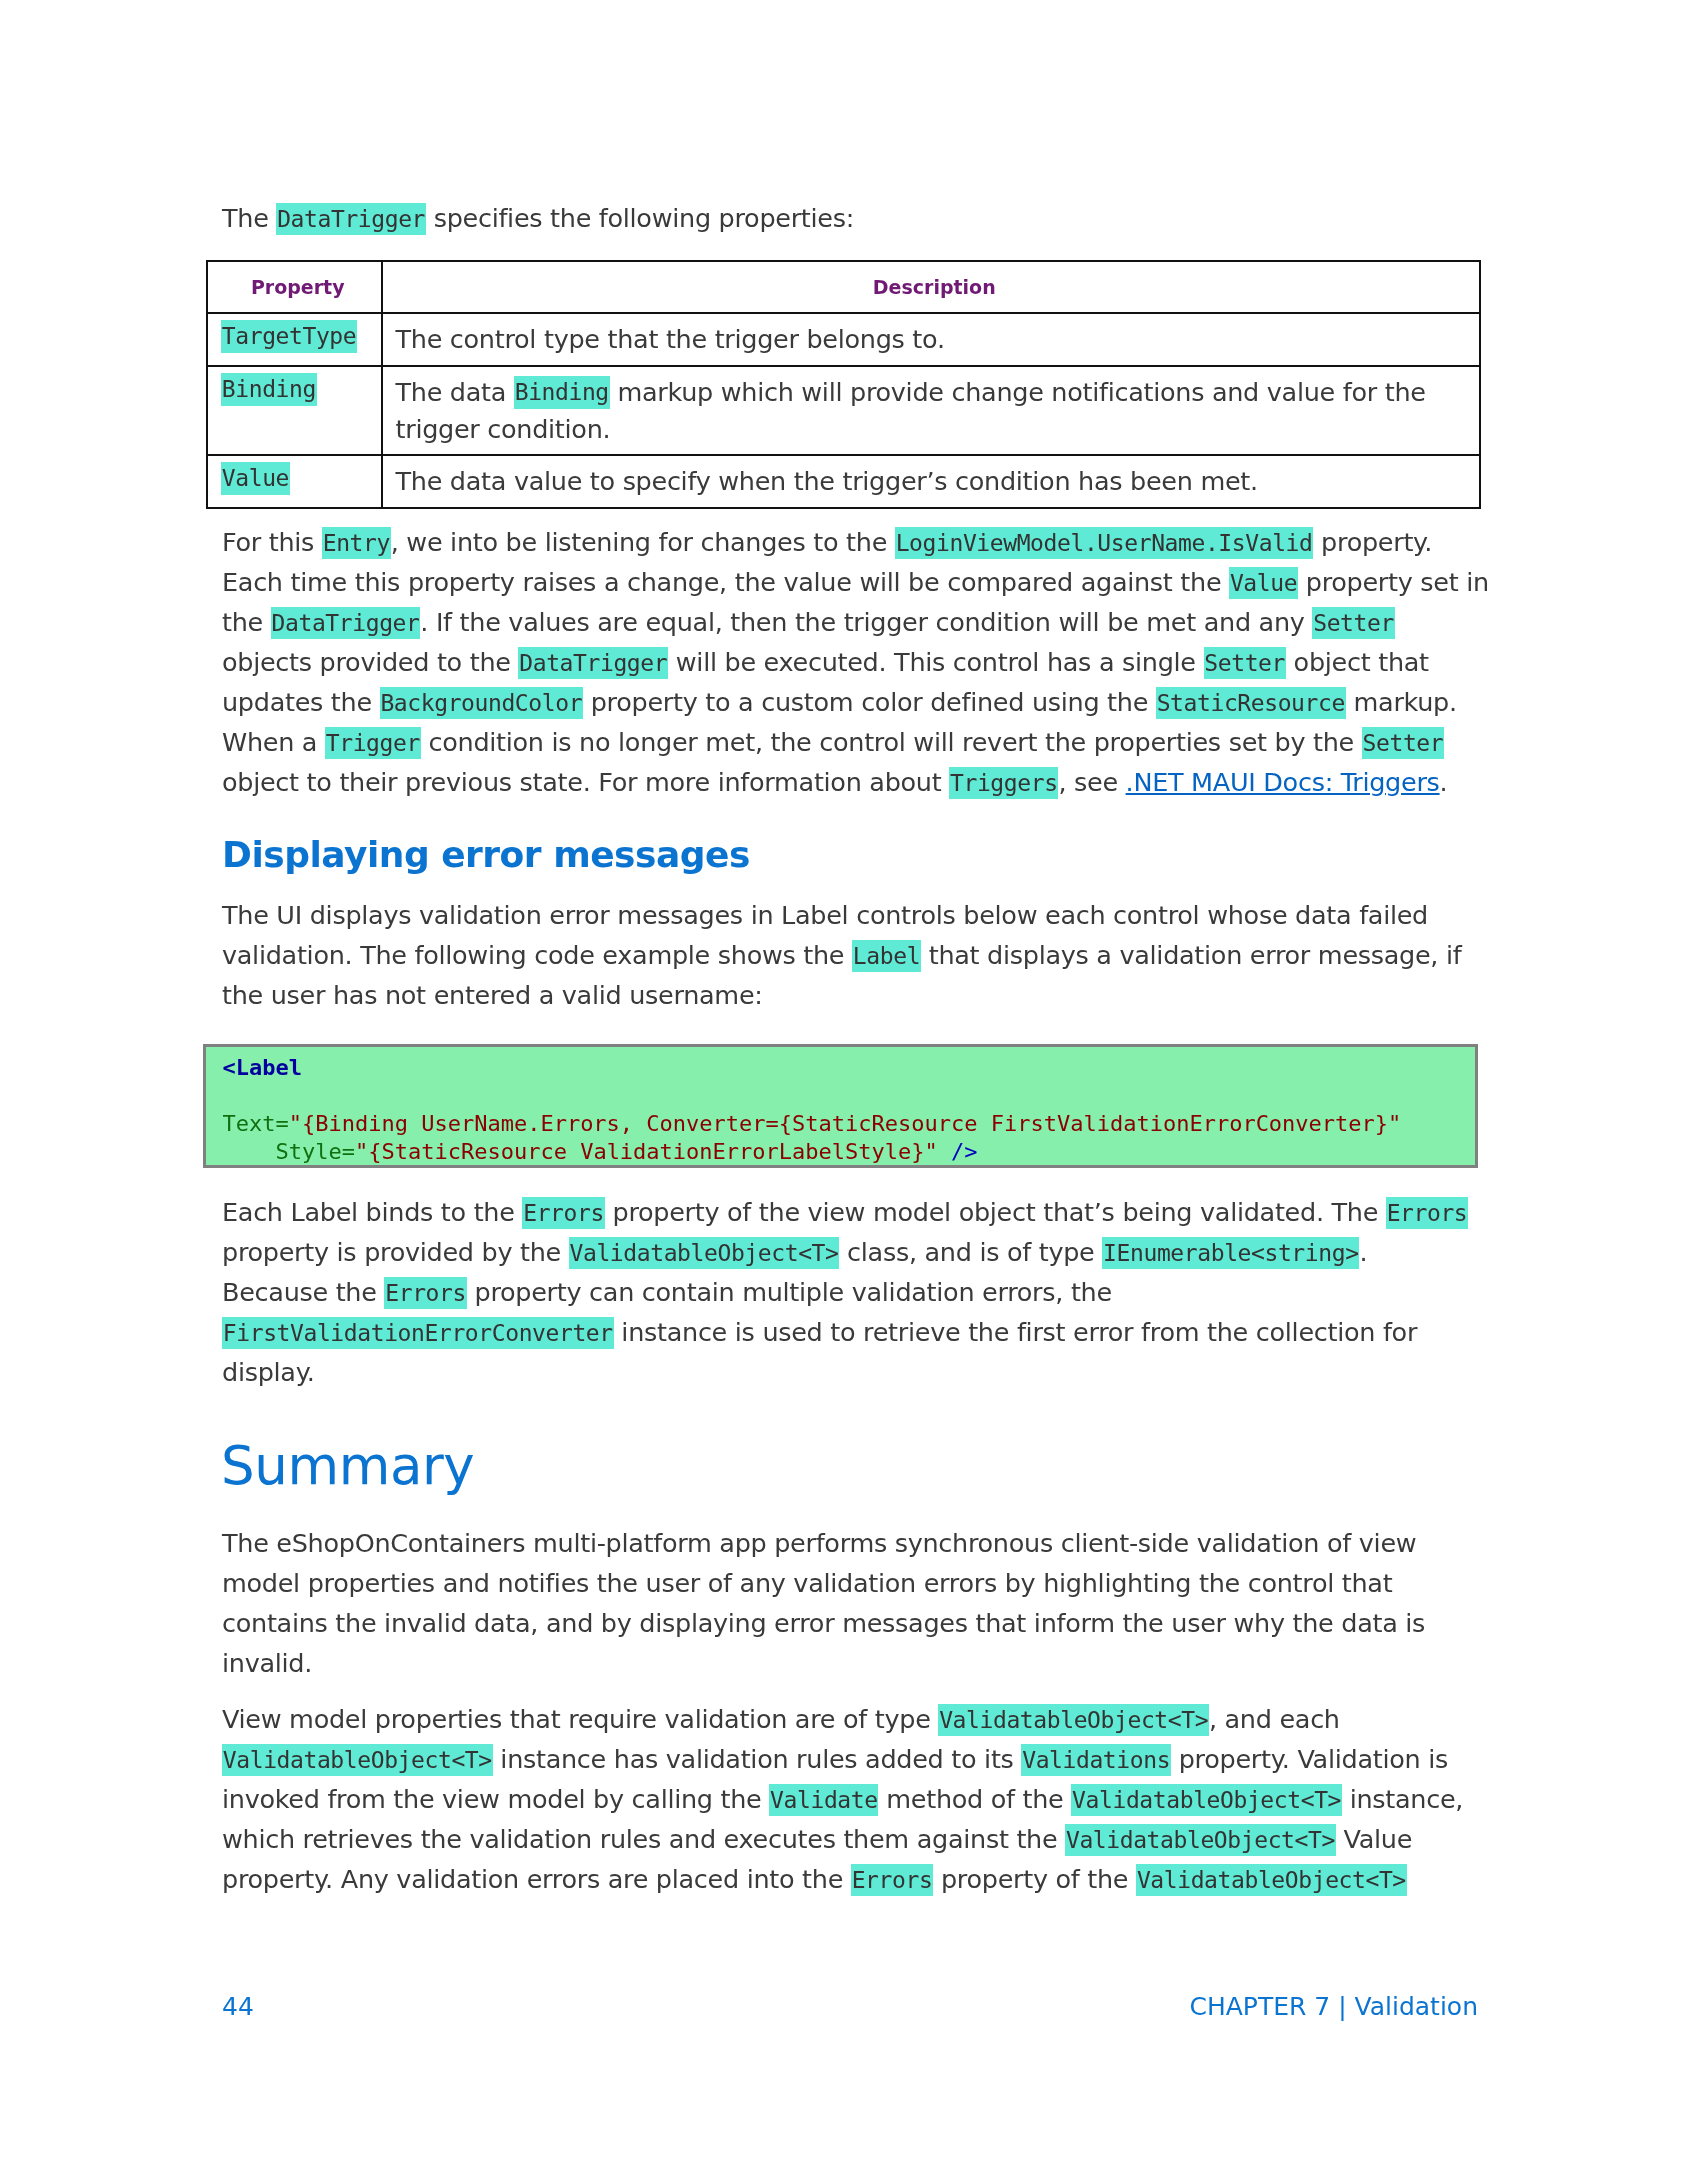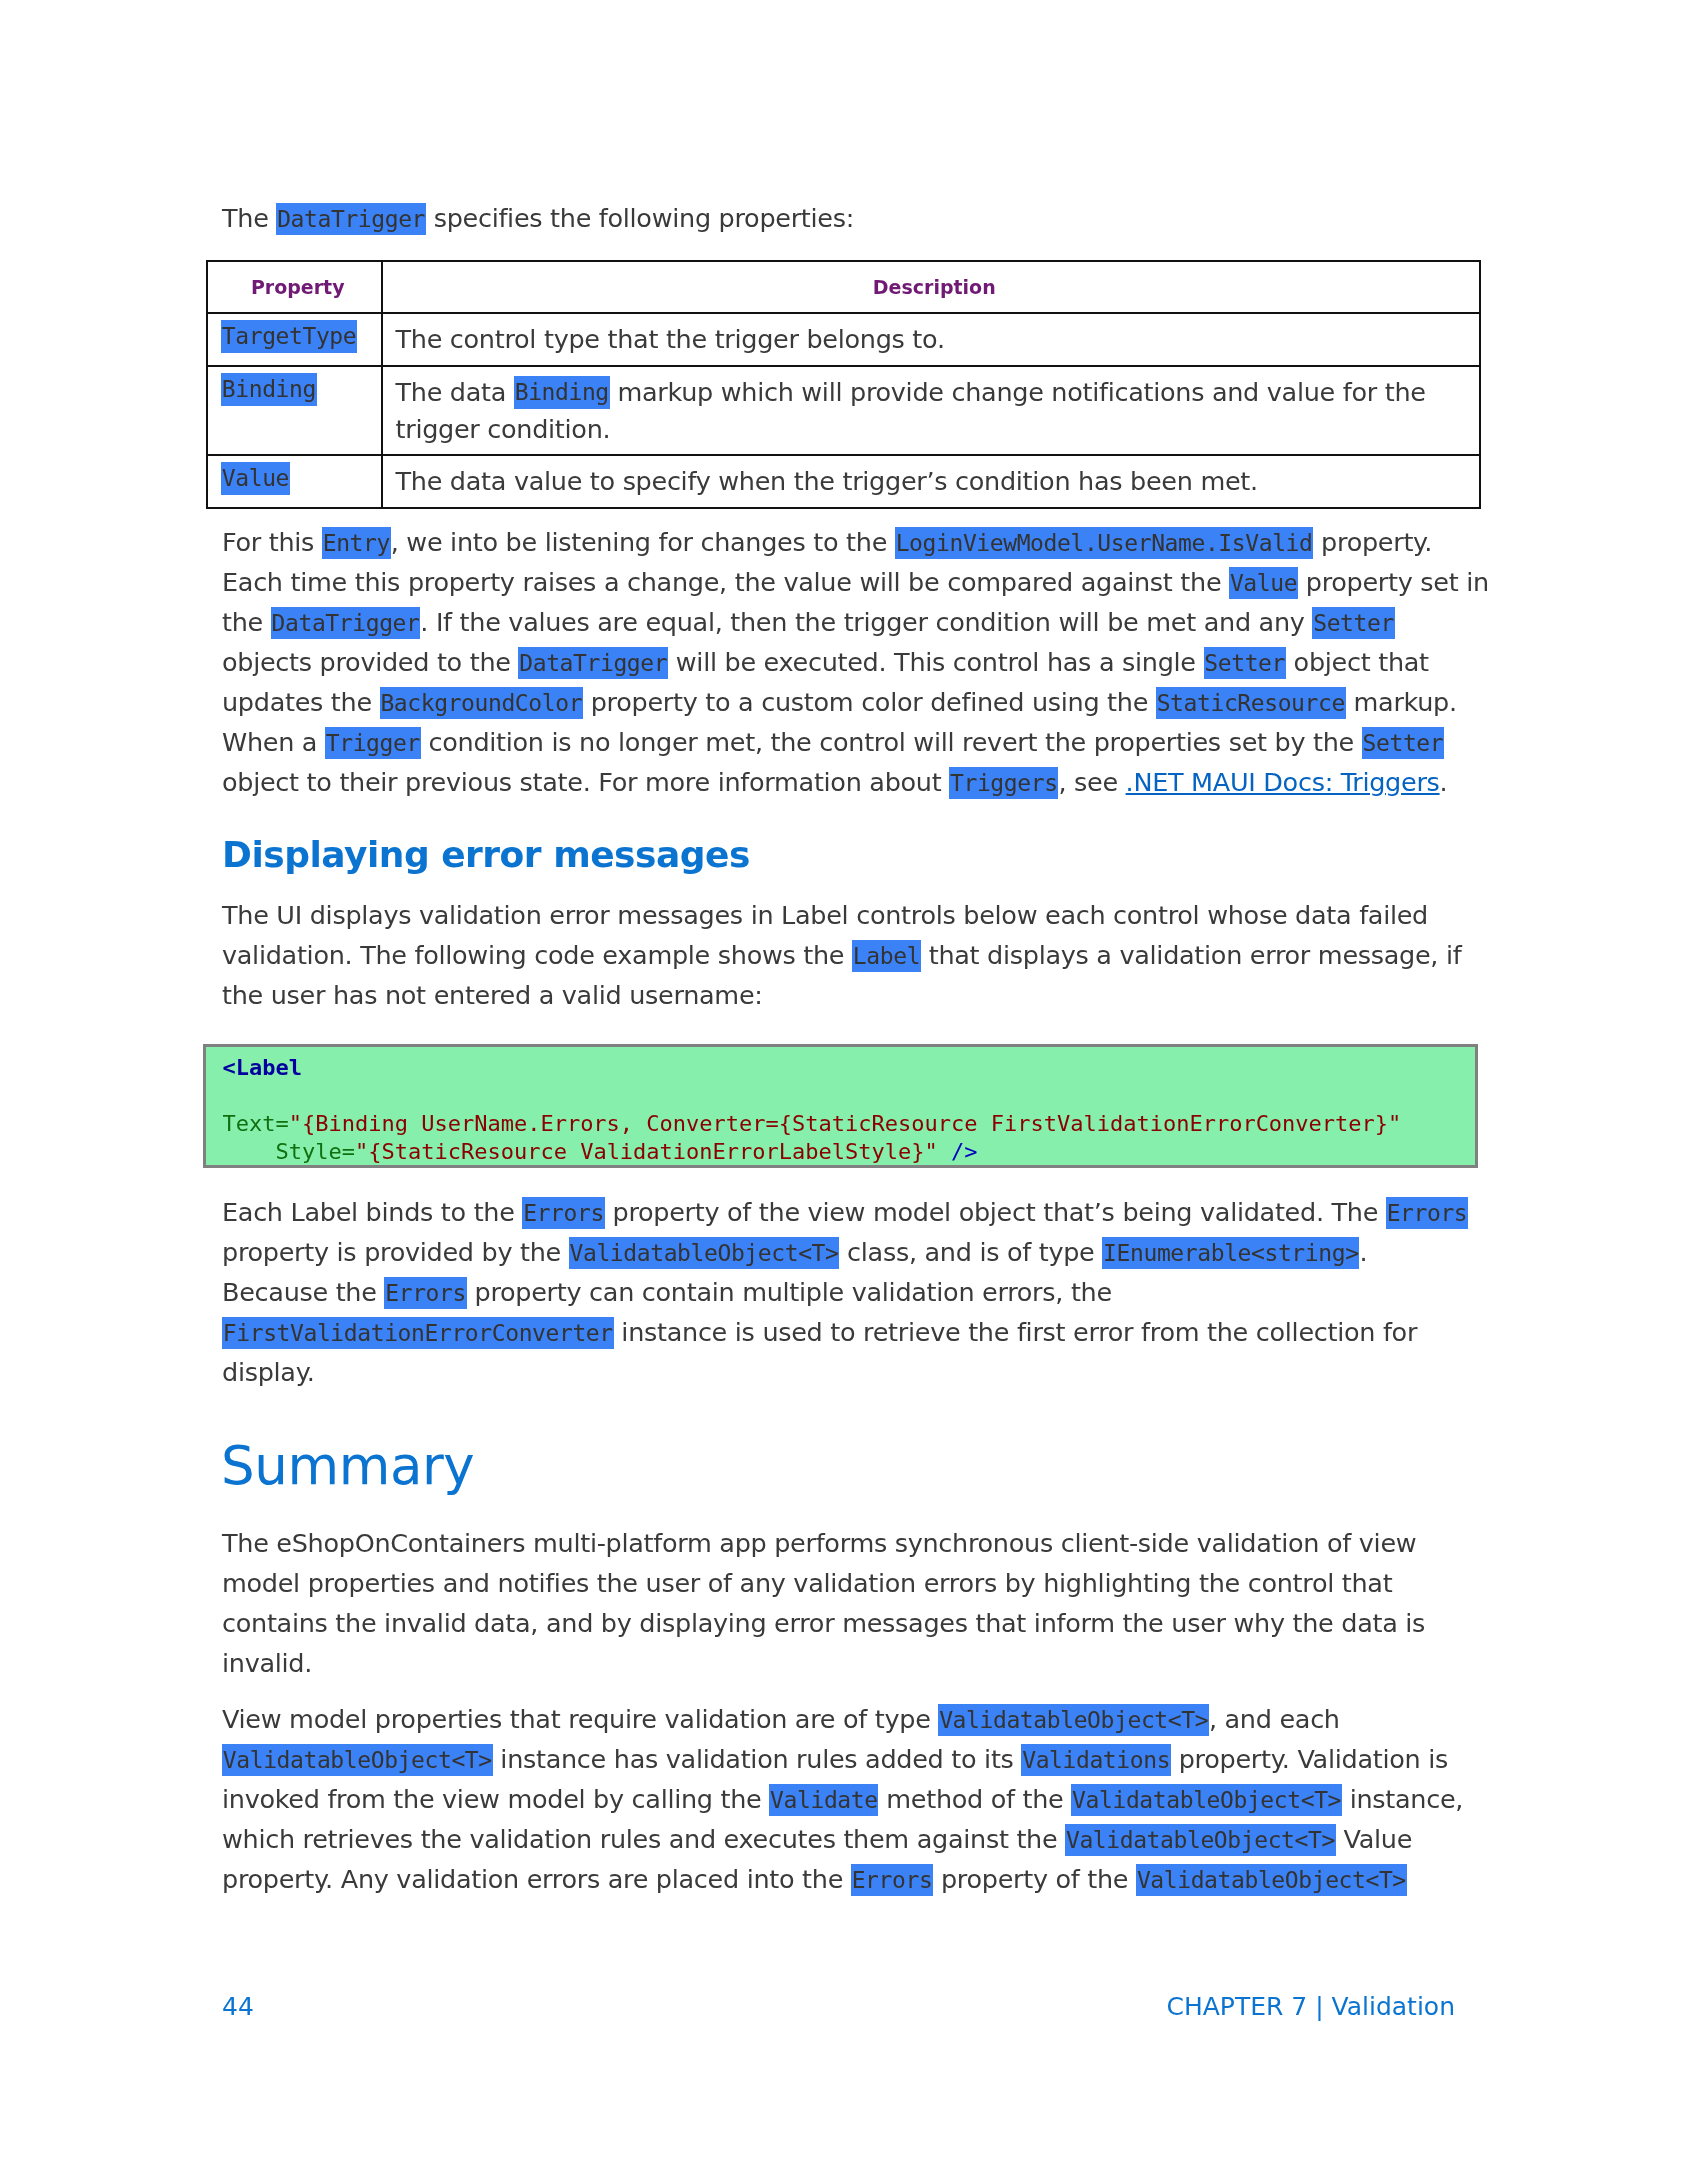--- a/index.html
+++ b/index.html
@@ -2,21 +2,21 @@
 <html style="font-size:13px"><head>
 <meta charset="utf-8">
 <style>
   html, body { margin: 0; padding: 0; background: #ffffff; }
   body { width: 1687px; height: 2183px; position: relative; overflow: hidden;
          font-family: "DejaVu Sans", "Liberation Sans", sans-serif; color: #3b3b3b; }
   .abs { position: absolute; }
   .para { left: 222px; width: 1269px; font-size: 25.5px; line-height: 40px; color: #3a3a3a; letter-spacing: -0.3px; }
   .line { display: block; white-space: nowrap; height: 40px; }
   code, .code { font-family: "DejaVu Sans Mono", "Liberation Mono", monospace; font-size: 23px;
-         background: #3b82f6; padding: 3.3px 0.8px; color: #333; letter-spacing: -0.4px; }
+         background: #5eead4; padding: 3.3px 0.8px; color: #333; letter-spacing: -0.4px; }
   a.link { color: #0563c1; text-decoration: underline; }
   table.props { position: absolute; left: 206px; top: 260px; width: 1275px; border-collapse: collapse; }
   table.props td, table.props th { border: 2.5px solid #111; vertical-align: top; }
   table.props th { height: 48px; font-weight: bold; font-size: 19px; color: #701a75; vertical-align: middle; text-align: center; padding-left: 8px; }
   table.props td { font-size: 25.5px; line-height: 36px; padding: 6.6px 13px 6.6px 13px; color: #3a3a3a; letter-spacing: -0.3px; }
   table.props td.prop { width: 148px; padding: 3.3px 11.5px 3.3px 13px; }
   .h2 { left: 222px; top: 834px; font-size: 36px; font-weight: bold; color: #0a74d0; letter-spacing: -0.5px; }
   .h1 { left: 221px; top: 1435px; font-size: 53px; font-weight: normal; color: #0a74d0; letter-spacing: -0.4px; }
   .codeblock { left: 203px; top: 1044px; width: 1275px; height: 124px; background: #86efac;
                border: 3.3px solid #808080; box-sizing: border-box; padding: 6.6px 16.5px;
@@ -105,18 +105,18 @@
 
 <div class="abs para" style="top:1699px;">
   <span class="line"><span>View model properties that require validation are of type </span><code>ValidatableObject&lt;T&gt;</code><span>, and each</span></span>
   <span class="line"><code>ValidatableObject&lt;T&gt;</code><span> instance has validation rules added to its </span><code>Validations</code><span> property. Validation is</span></span>
   <span class="line"><span>invoked from the view model by calling the </span><code>Validate</code><span> method of the </span><code>ValidatableObject&lt;T&gt;</code><span> instance,</span></span>
   <span class="line"><span>which retrieves the validation rules and executes them against the </span><code>ValidatableObject&lt;T&gt;</code><span> Value</span></span>
   <span class="line"><span>property. Any validation errors are placed into the </span><code>Errors</code><span> property of the </span><code>ValidatableObject&lt;T&gt;</code></span>
 </div>
 
 <div class="abs footer" style="left:222px;">44</div>
-<div class="abs footer" style="right:232px;margin-left:7px;">
+<div class="abs footer" style="right:209px;margin-left:7px;">
   <span>CHAPTER 7</span>
   <span>|</span>
   <span>Validation</span>
 </div>
 
 
 </body></html>

